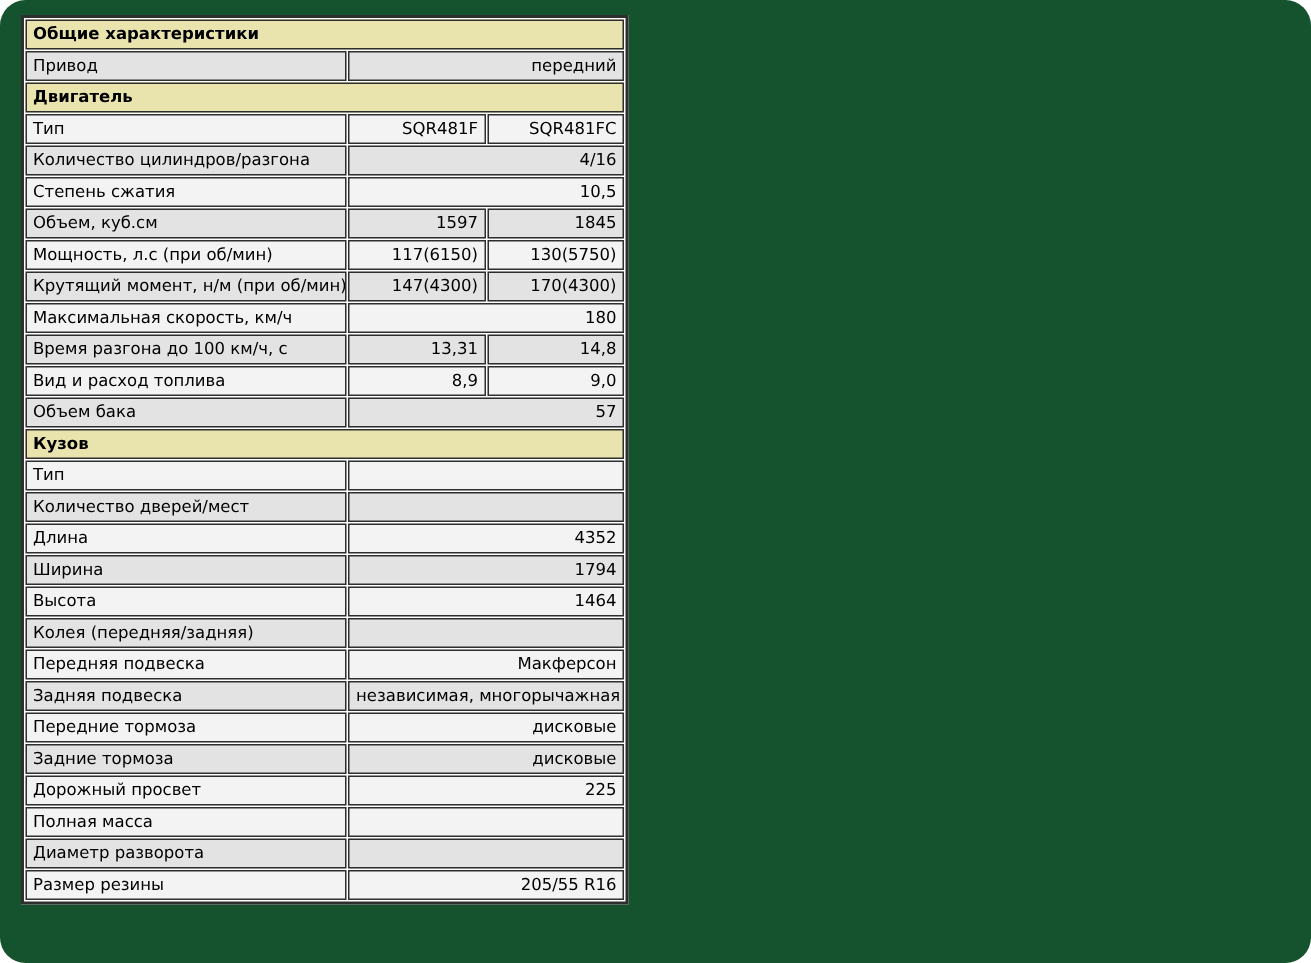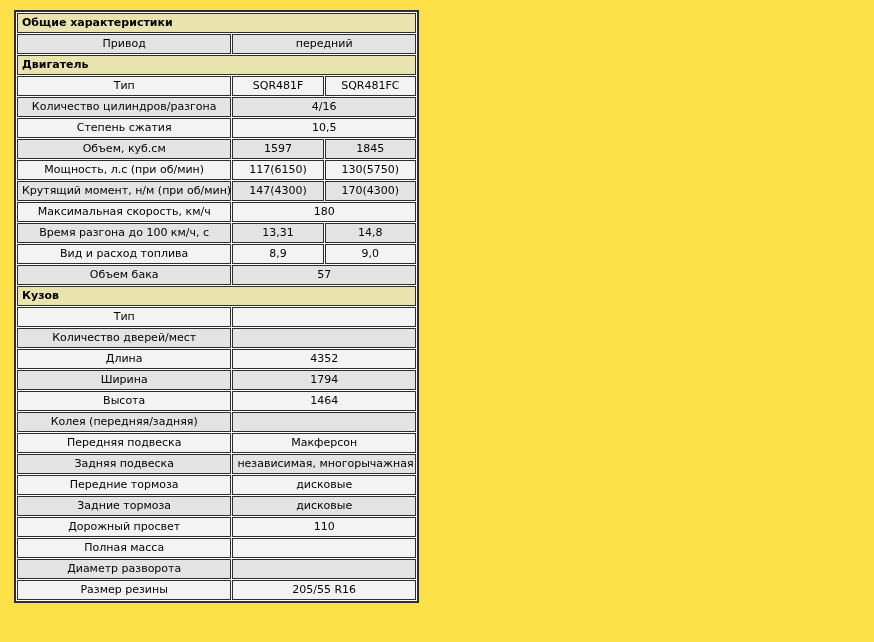--- a/index.html
+++ b/index.html
@@ -13,22 +13,23 @@
   html, body {
     margin: 0;
     padding: 0;
     background: #ffffff;
     font-family: "DejaVu Sans", "Liberation Sans", sans-serif;
   }
   .page {
     position: relative;
     width: 874px;
     height: 642px;
-    background: #fde047;
+    background: #14532d;
     overflow: hidden;
+    border-radius: 17px;
   }
   table.specs {
     position: absolute;
     left: 14px;
     top: 10px;
     width: 405px;
     table-layout: fixed;
     border-collapse: separate;
     border-spacing: 1px;
     border: 2px solid var(--border);
@@ -45,22 +46,22 @@
     color: var(--text);
     white-space: nowrap;
     overflow: hidden;
   }
   td.section-header {
     background: var(--beige);
     font-weight: bold;
   }
   tr.odd  td.cell { background: var(--gray); }
   tr.even td.cell { background: var(--light); }
-  td.label { text-align: center; }
-  td.value { text-align: center; }
+  td.label { text-align: left; }
+  td.value { text-align: right; }
 </style>
 </head>
 <body>
 
 <div class="page">
   <table class="specs">
     <colgroup>
       <col class="c1">
       <col class="c2">
       <col class="c3">
@@ -160,21 +161,21 @@
         <tr class="even">
           <td class="cell label">Передние тормоза</td>
           <td colspan="2" class="cell value">дисковые</td>
         </tr>
         <tr class="odd">
           <td class="cell label">Задние тормоза</td>
           <td colspan="2" class="cell value">дисковые</td>
         </tr>
         <tr class="even">
           <td class="cell label">Дорожный просвет</td>
-          <td colspan="2" class="cell value">110</td>
+          <td colspan="2" class="cell value">225</td>
         </tr>
         <tr class="even">
           <td class="cell label">Полная масса</td>
           <td colspan="2" class="cell value"></td>
         </tr>
         <tr class="odd">
           <td class="cell label">Диаметр разворота</td>
           <td colspan="2" class="cell value"></td>
         </tr>
         <tr class="even">

